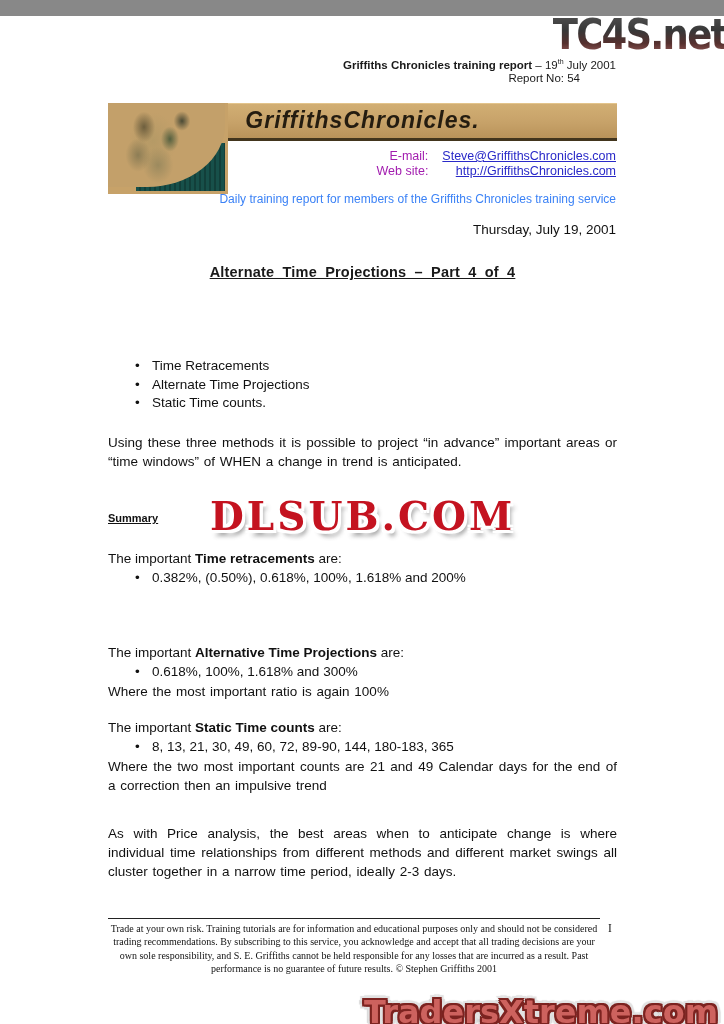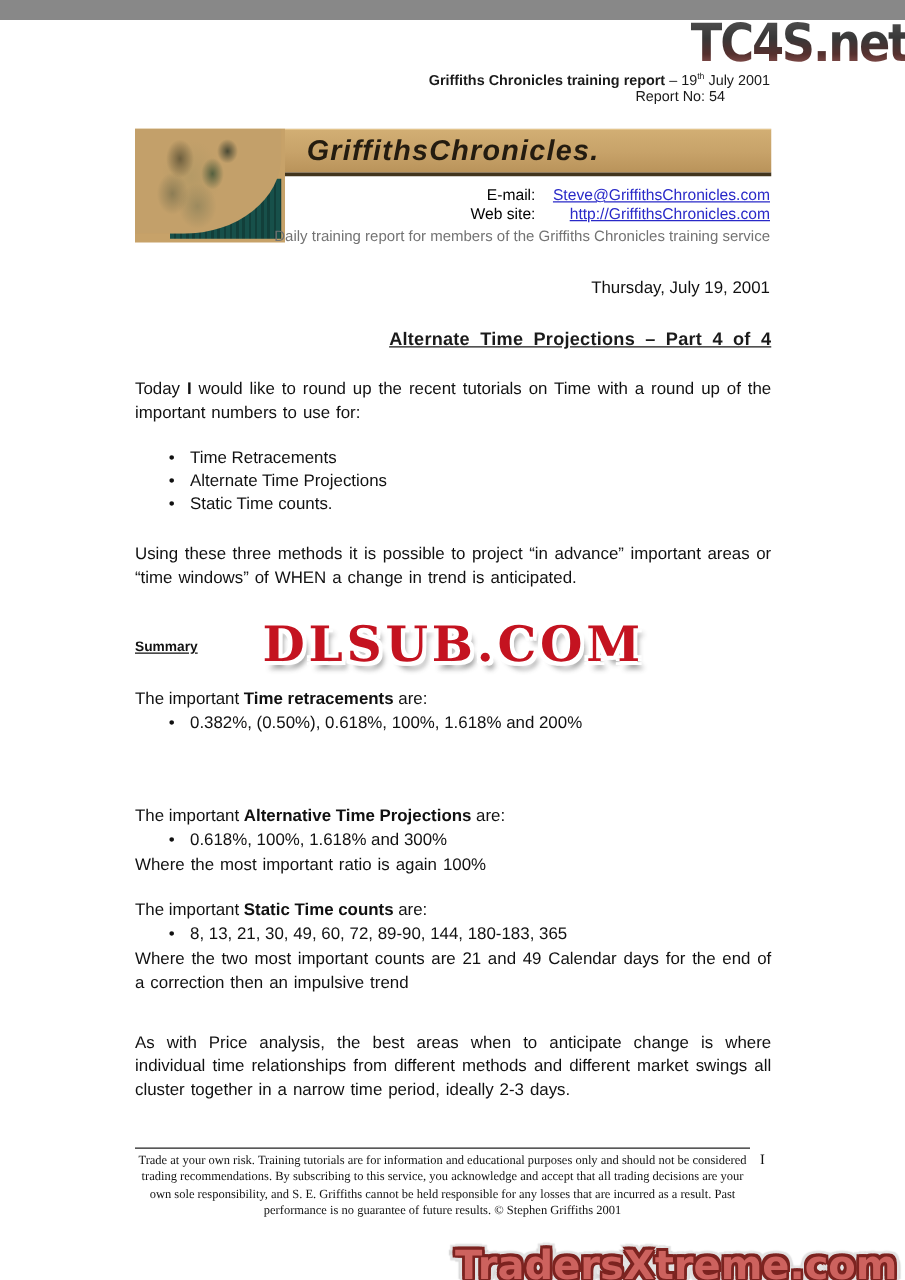--- a/index.html
+++ b/index.html
@@ -76,28 +76,28 @@
       radial-gradient(ellipse 12px 14px at 74px 18px, #4a4a35 0%, rgba(74,74,53,0) 70%),
       radial-gradient(ellipse 22px 26px at 50px 62px, #9c8a5e 0%, rgba(156,138,94,0) 70%),
       radial-gradient(ellipse 30px 36px at 45px 38px, #b59a66 0%, rgba(181,154,102,0) 80%),
       #c3a06a;
     filter:blur(0.6px);
   }
 
   
   .contact { position:absolute; top:133px; right:108px; font-size:12.5px; line-height:15px; border-collapse:collapse; }
   .contact td { text-align:right; vertical-align:top; }
-  .contact td.lbl { padding-right:14px; color:#000000; }
+  .contact td.lbl { padding-right:14px; color:#a21caf; }
   .contact a { color:#2929c8; text-decoration:underline; }
-  .tagline { position:absolute; top:166px; right:108px; font-size:12px; color:#737373; white-space:nowrap;text-align:center; }
+  .tagline { position:absolute; top:176px; right:108px; font-size:12px; color:#3b82f6; white-space:nowrap;text-align:center; }
   .dateline { position:absolute; top:206px; right:108px; font-size:13.5px; color:#111; }
 
   
   .doc-title {
-    position:absolute; left:108px; top:248px; width:509px; text-align:right;
+    position:absolute; left:108px; top:248px; width:509px; text-align:center;
     font-size:14.5px; font-weight:bold; text-decoration:underline;
     word-spacing:4px; letter-spacing:0.2px;
   }
   .para {
     position:absolute; left:108px; width:509px;
     font-size:13.5px; line-height:19px; text-align:justify; color:#111;
     word-spacing:1px;
   }
   .p-intro { top:285px; }
   .p-methods { top:417px; }
@@ -166,21 +166,20 @@
       <td><a href="#">http://GriffithsChronicles.com</a></td>
     </tr>
   </tbody>
     </table>
 
   <div class="tagline">Daily training report for members of the Griffiths Chronicles training service</div>
   <div class="dateline">Thursday, July 19, 2001</div>
 
   <div class="doc-title">Alternate Time Projections – Part 4 of 4</div>
 
-  <div class="para p-intro"><span>Today </span><b>I</b><span> would like to round up the recent tutorials on Time with a round up of the important numbers to use for:</span></div>
 
   <ul class="blist blist-intro">
     <li>Time Retracements</li>
     <li>Alternate Time Projections</li>
     <li>Static Time counts.</li>
   </ul>
 
   <div class="para p-methods">Using these three methods it is possible to project “in advance” important areas or “time windows” of WHEN a change in trend is anticipated.</div>
 
   <div class="summary-h">Summary</div>

